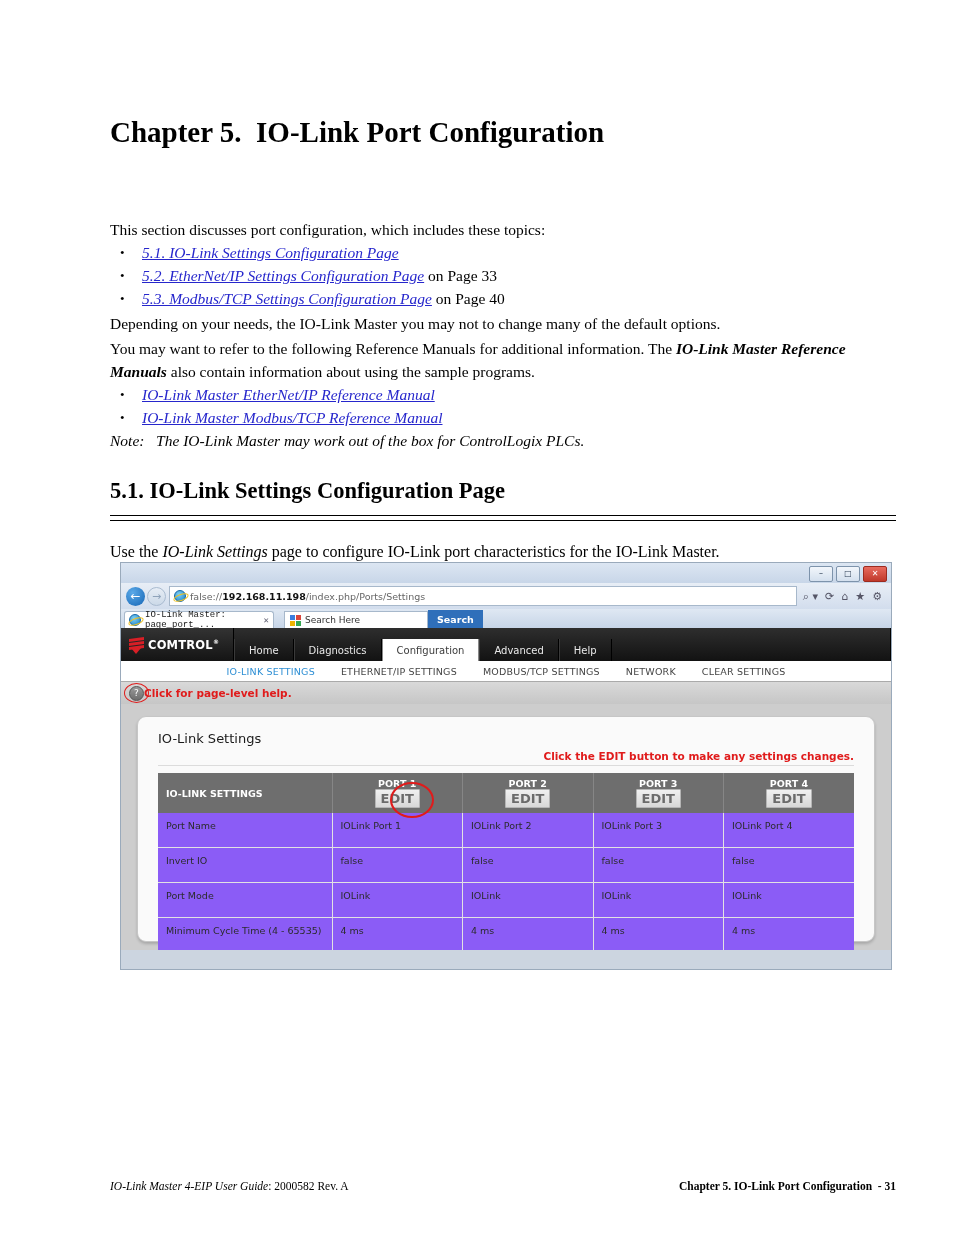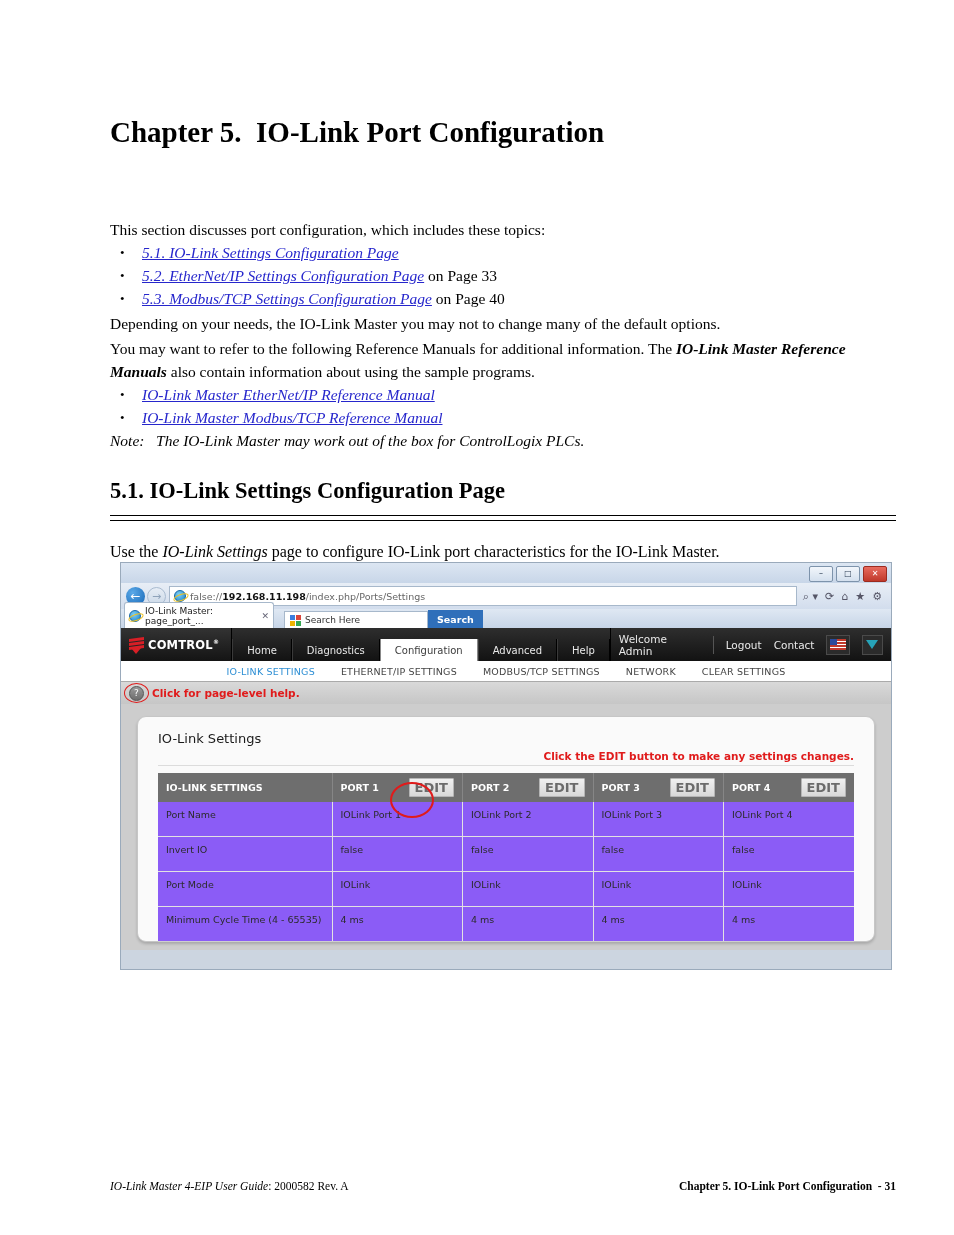--- a/index.html
+++ b/index.html
@@ -216,32 +216,33 @@
 
   .br-tabbar {
     position: relative;
     height: 19px;
     background: linear-gradient(#dfe8f3, #c7d5e7);
     display: flex;
     align-items: flex-end;
     padding-left: 3px;
   }
   .tab {
-    height: 26px;
+    height: 17px;
     background: #fff;
     border: 1px solid #a7b8cb;
     border-bottom: none;
     border-radius: 3px 3px 0 0;
     display: flex;
     align-items: center;
     padding: 0 4px;
     font-size: 9px;
     color: #1a1a1a;
     box-sizing: border-box;
     max-width: 150px;
+    font-family: Liberation Mono, monospace;
   }
   .tab-close { margin-left: 6px; color: #667; font-size: 9px; }
   .searchbox {
     height: 17px;
     margin-left: 10px;
     background: #fff;
     border: 1px solid #a7b8cb;
     border-bottom: none;
     display: flex;
     align-items: center;
@@ -417,21 +418,20 @@
   }
   .annot-circle-help {
     position: absolute;
     left: 3px; top: 1px;
     width: 25px; height: 20px;
     border: 1.8px solid #e01b1b;
     border-radius: 50%;
     box-sizing: border-box;
   }
   .help-text {
-    margin-left: 8px;
     color: #e01b1b;
     font-size: 10.5px;
     font-weight: bold;
   }
 
   .contentarea {
     position: relative;
     padding: 12px 16px 0 16px;
     background: #cdcdcd;
     height: 247px;
@@ -473,21 +473,21 @@
     font-size: 9.5px;
     font-weight: bold;
     text-align: left;
     padding: 5px 8px;
     border-right: 1px solid #868686;
     height: 19px;
     vertical-align: middle;
     position: relative;
   }
   table.settings th:last-child { border-right: none; }
-  .th-inner { display: flex; align-items: center; justify-content: space-between; }
+  .th-inner { display: flex; align-items: center; justify-content: space-between; flex-direction: column; }
   .editbtn {
     background: linear-gradient(#f0f0f0, #d8d8d8);
     border: 1px solid #b5b5b5;
     color: #6b6b6b;
     font-size: 13px;
     padding: 2px 5px;
     border-radius: 1px;
     line-height: 1;
   }
   table.settings td {
@@ -596,32 +596,20 @@
               <span class="tri"></span>
           </span>
           <span class="logo-text"><span>COMTROL</span><sup>®</sup></span>
         </div>
         <div class="navitem">Home</div>
         <div class="navitem">Diagnostics</div>
         <div class="navitem active">Configuration</div>
         <div class="navitem">Advanced</div>
         <div class="navitem">Help</div>
         <div class="navspacer"></div>
-        <div class="navright">
-          <span>Welcome Admin</span>
-          <span class="navdivider"></span>
-          <span>Logout</span>
-          <span>Contact</span>
-          <span class="flagbtn">
-              <span class="flag"></span>
-            </span>
-          <span class="dropbtn">
-              <span class="drop-tri"></span>
-            </span>
-        </div>
       </div>
 
       <div class="subnav">
         <span class="sel">IO-LINK SETTINGS</span>
         <span>ETHERNET/IP SETTINGS</span>
         <span>MODBUS/TCP SETTINGS</span>
         <span>NETWORK</span>
         <span>CLEAR SETTINGS</span>
       </div>
 

